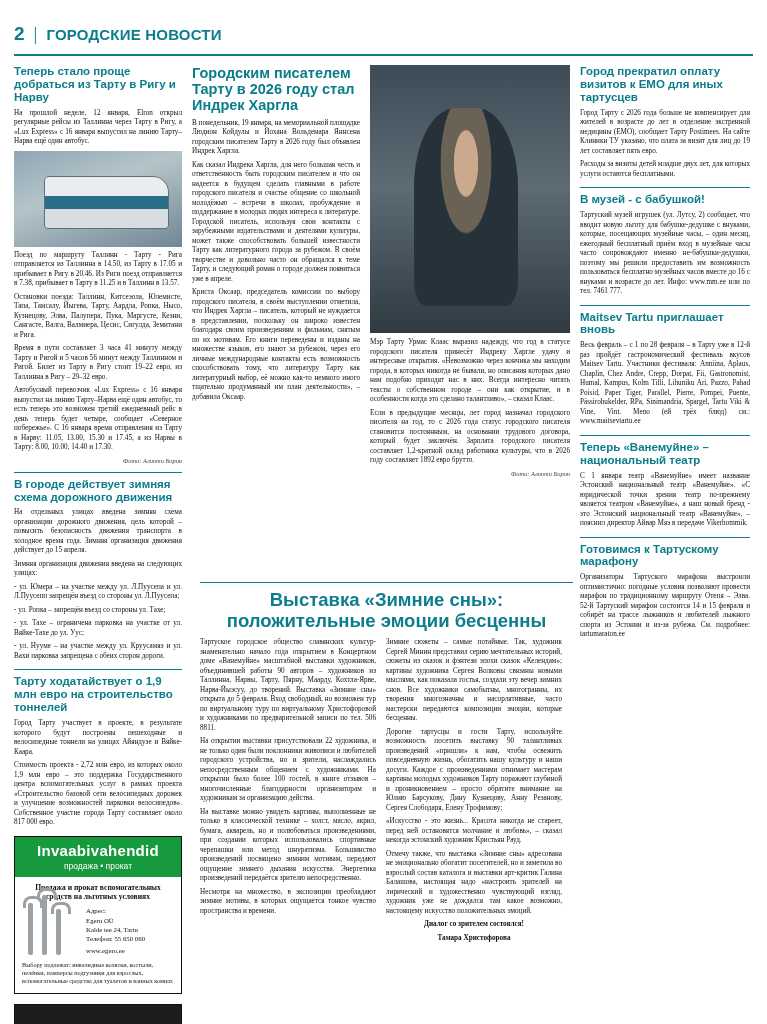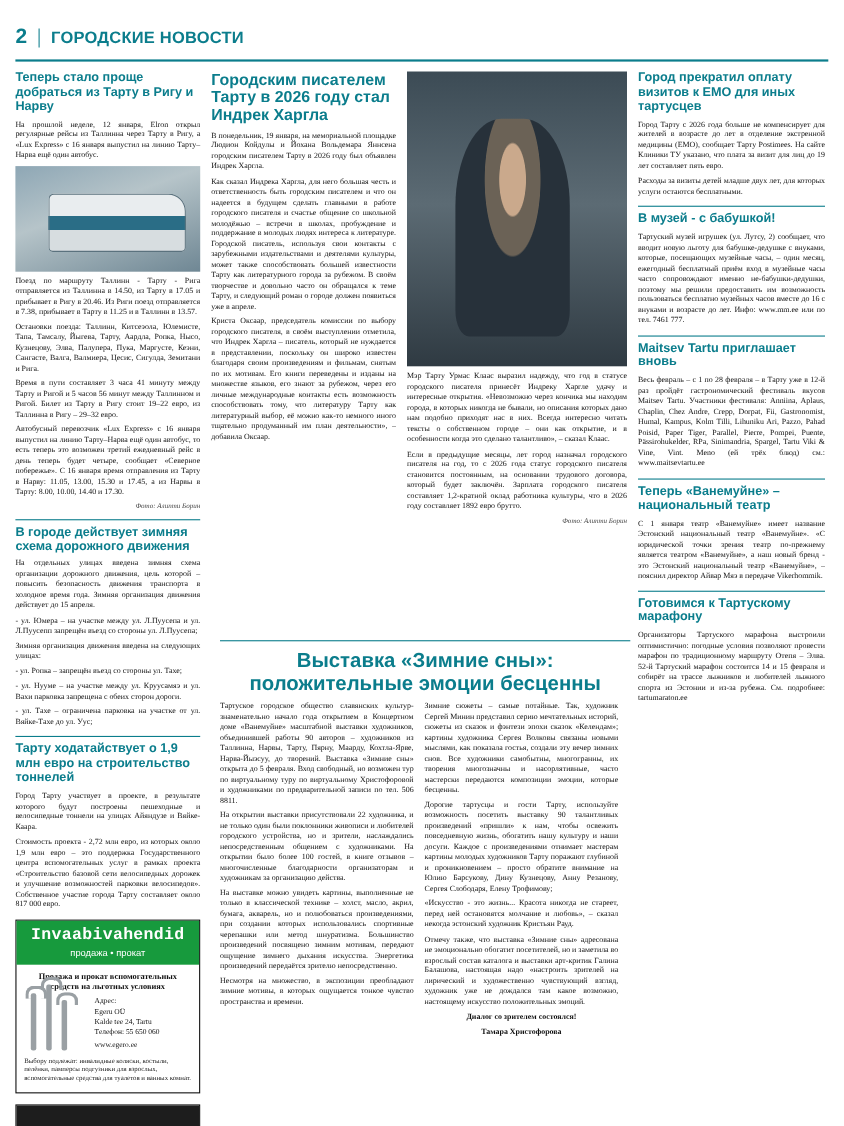--- a/index.html
+++ b/index.html
@@ -45,21 +45,21 @@
     background:linear-gradient(180deg,#e9edef 0 38%,#2a6d86 38% 62%,#d7dde0 62% 100%);
     border-radius:5px 16px 4px 4px;box-shadow:0 0 0 1px #5b727e inset;}
   .ph-man{height:268px;background:linear-gradient(180deg,#3c4b55 0%,#5c6b74 45%,#2f3a42 100%);}
   .ph-man:after{content:"";position:absolute;left:22%;top:16%;width:52%;height:74%;
     background:radial-gradient(ellipse at 50% 28%, #caa98c 0 16%, #6b6256 17% 34%, #27313a 35% 100%);
     border-radius:40% 40% 12% 12%;}
 
   
   .ad{border:1px solid #111;box-sizing:border-box;margin-top:8px;}
   .ad-green{background:#179a3d;color:#fff;text-align:center;padding:5px 4px 6px;border:none;}
-  .ad-green .an{font-family:Liberation Mono, monospace;font-size:15px;font-weight:bold;letter-spacing:.3px;}
+  .ad-green .an{font-family:Liberation Sans, sans-serif;font-size:15px;font-weight:bold;letter-spacing:.3px;}
   .ad-green .as{font-family:"Liberation Sans",sans-serif;font-size:8.5px;margin-top:2px;}
   .ad-body{padding:6px 7px 7px;font-size:7px;line-height:1.3;}
   .ad-body .lead{text-align:center;font-weight:bold;font-size:7.6px;margin-bottom:5px;line-height:1.25;}
   .ad-row{display:flex;gap:6px;}
   .ad-canes{width:58px;flex:none;position:relative;}
   .cane{position:absolute;bottom:0;width:5px;background:#9aa0a4;border-radius:2px;}
   .cane:before{content:"";position:absolute;top:-7px;left:-5px;width:14px;height:9px;border:3px solid #9aa0a4;border-bottom:none;border-radius:8px 8px 0 0;}
   .ad-contact{font-size:6.8px;line-height:1.35;}
   .ad-note{font-size:6.2px;line-height:1.3;margin-top:6px;color:#222;}
 
@@ -92,25 +92,25 @@
       <div class="photo ph-train"></div>
       <p class="t" style="margin-top:4px">Поезд по маршруту Таллинн - Тарту - Рига отправляется из Таллинна в 14.50, из Тарту в 17.05 и прибывает в Ригу в 20.46. Из Риги поезд отправляется в 7.38, прибывает в Тарту в 11.25 и в Таллинн в 13.57.</p>
       <p class="t">Остановки поезда: Таллинн, Китсеэола, Юлемисте, Тапа, Тамсалу, Йыгева, Тарту, Аардла, Ропка, Нысо, Кузнецову, Элва, Палупера, Пука, Маргусте, Кеэни, Сангасте, Валга, Валмиера, Цесис, Сигулда, Земитани и Рига.</p>
       <p class="t">Время в пути составляет 3 часа 41 минуту между Тарту и Ригой и 5 часов 56 минут между Таллинном и Ригой. Билет из Тарту в Ригу стоит 19–22 евро, из Таллинна в Ригу – 29–32 евро.</p>
       <p class="t">Автобусный перевозчик «Lux Express» с 16 января выпустил на линию Тарту–Нарва ещё один автобус, то есть теперь это возможен третий ежедневный рейс в день теперь будет четыре, сообщает «Северное побережье». С 16 января время отправления из Тарту в Нарву: 11.05, 13.00, 15.30 и 17.45, а из Нарвы в Тарту: 8.00, 10.00, 14.40 и 17.30.</p>
       <div class="cap">Фото: Алипти Борин</div>
 
       <div class="rule"></div>
       <h2 class="head h-sm">В городе действует зимняя схема дорожного движения</h2>
       <p class="t">На отдельных улицах введена зимняя схема организации дорожного движения, цель которой – повысить безопасность движения транспорта в холодное время года. Зимняя организация движения действует до 15 апреля.</p>
+      <p class="t">Зимняя организация движения введена на следующих улицах:</p>
       <p class="t">- ул. Юмера – на участке между ул. Л.Пуусепа и ул. Л.Пуусепп запрещён въезд со стороны ул. Л.Пуусепа;</p>
-      <p class="t">Зимняя организация движения введена на следующих улицах:</p>
       <p class="t">- ул. Ропка – запрещён въезд со стороны ул. Тахе;</p>
+      <p class="t">- ул. Тахе – ограничена парковка на участке от ул. Вяйке-Тахе до ул. Уус;</p>
       <p class="t">- ул. Нууме – на участке между ул. Круусамяэ и ул. Вахи парковка запрещена с обеих сторон дороги.</p>
-      <p class="t">- ул. Тахе – ограничена парковка на участке от ул. Вяйке-Тахе до ул. Уус;</p>
 
       <div class="rule"></div>
       <h2 class="head h-sm">Тарту ходатайствует о 1,9 млн евро на строительство тоннелей</h2>
       <p class="t">Город Тарту участвует в проекте, в результате которого будут построены пешеходные и велосипедные тоннели на улицах Айяндузе и Вяйке-Каара.</p>
       <p class="t">Стоимость проекта - 2,72 млн евро, из которых около 1,9 млн евро – это поддержка Государственного центра вспомогательных услуг в рамках проекта «Строительство базовой сети велосипедных дорожек и улучшение возможностей парковки велосипедов». Собственное участие города Тарту составляет около 817 000 евро.</p>
 
       <div class="ad">
         <div class="ad-green">
           <div class="an">Invaabivahendid</div>
           <div class="as">продажа • прокат</div>

